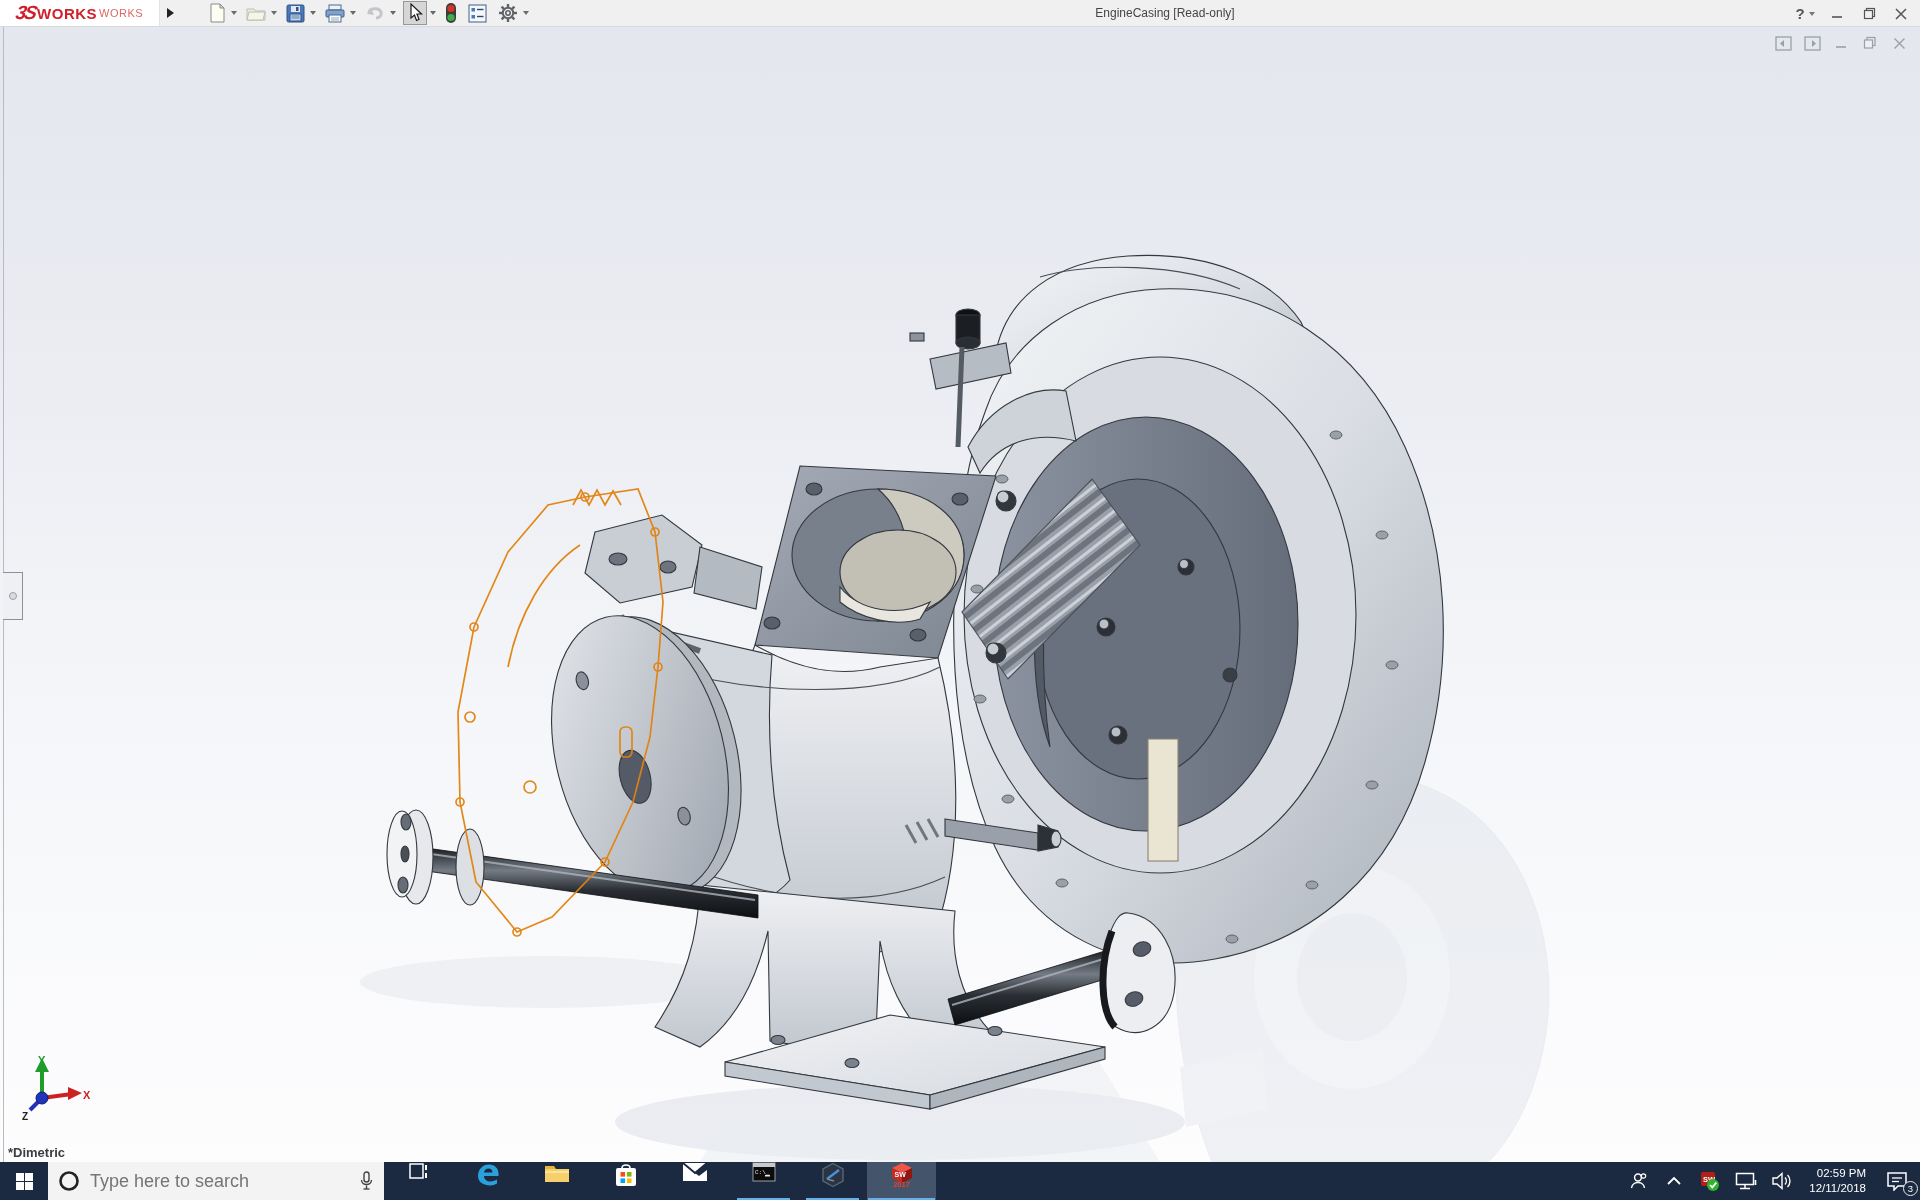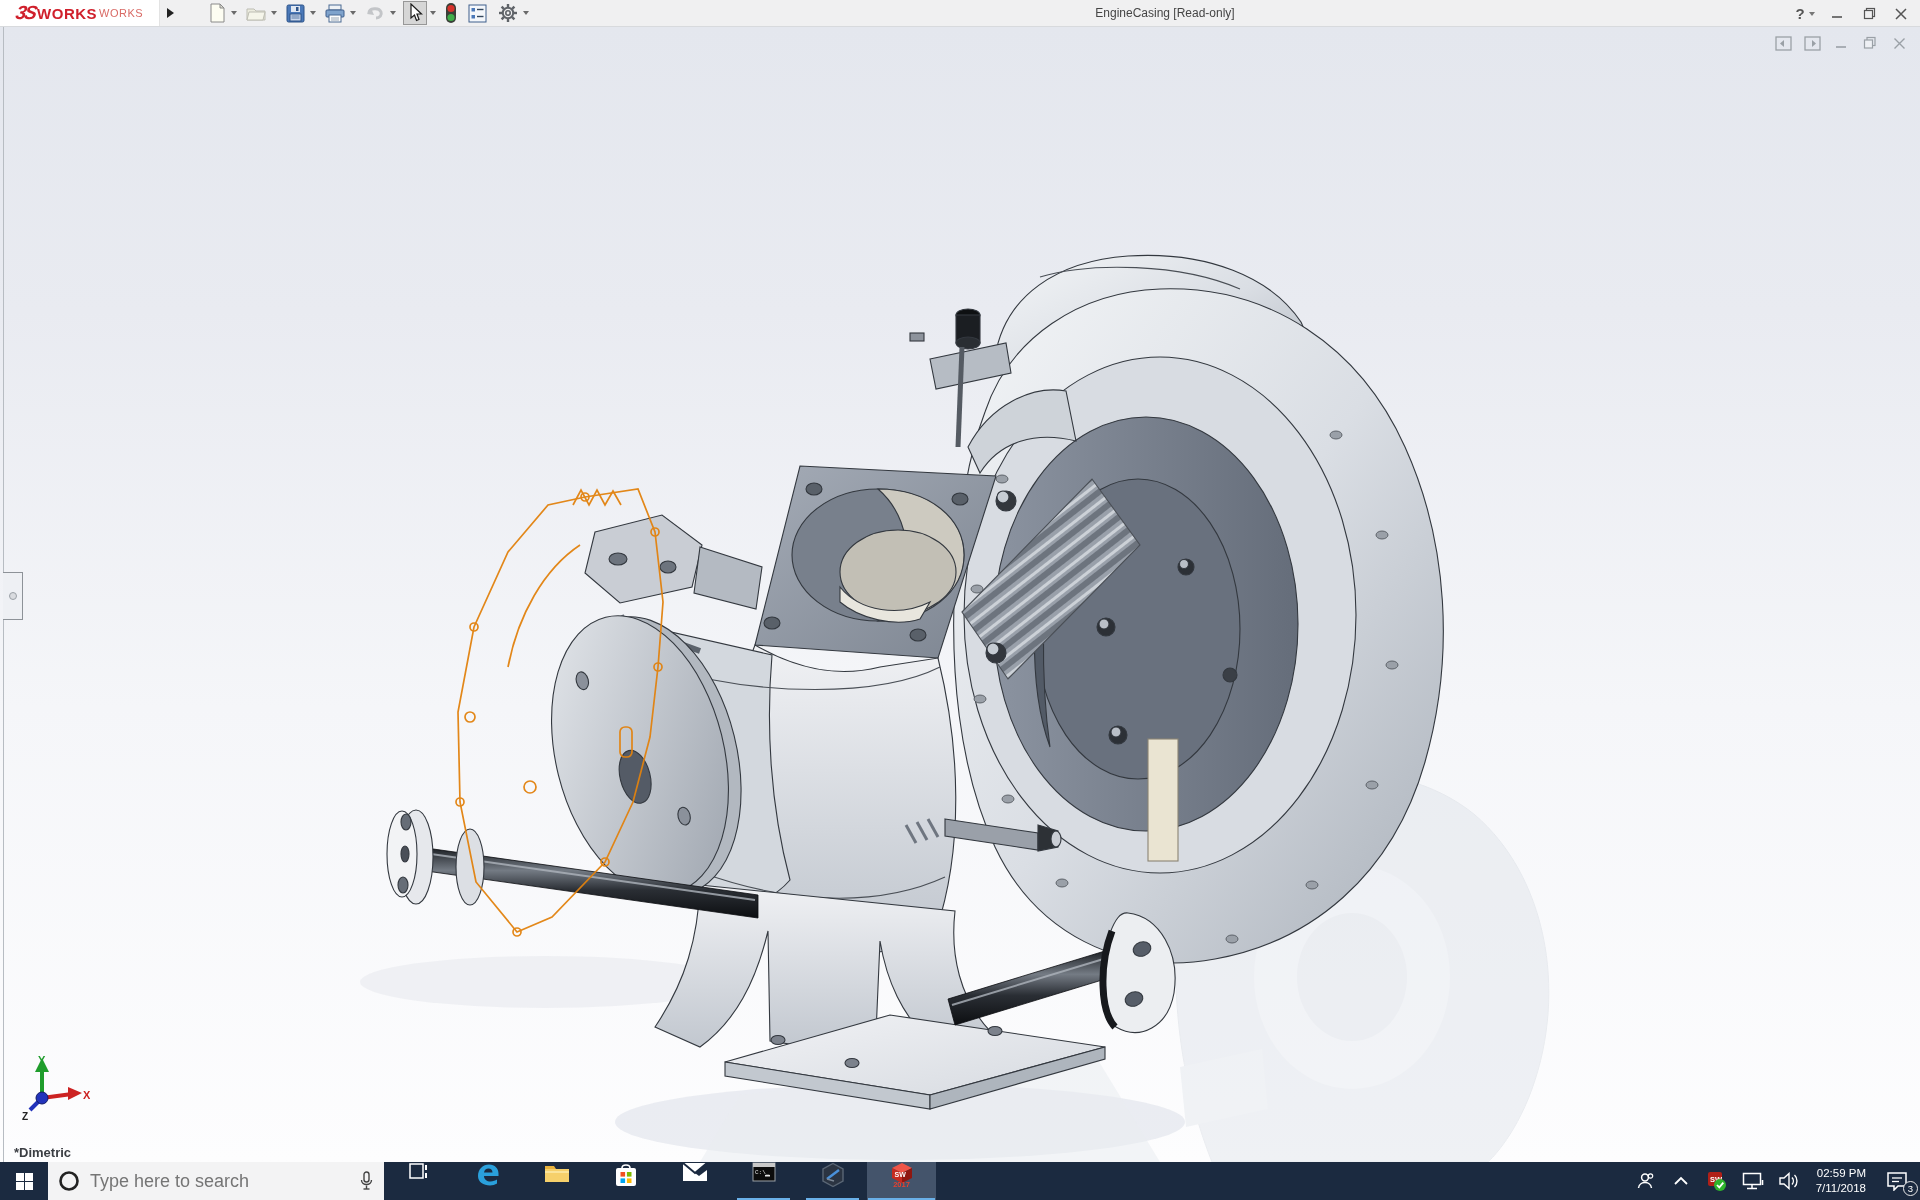--- a/index.html
+++ b/index.html
@@ -26,21 +26,21 @@
   .help-caret { width:0; height:0; border-top:4px solid #777; border-left:3.5px solid transparent; border-right:3.5px solid transparent; margin-left:-3px; }
 
   
   .viewport { position:absolute; top:27px; left:0; width:1920px; height:1135px; background:linear-gradient(to bottom,#e4e7ee 0%, #e9ebf1 25%, #f5f6f9 60%, #fdfdfe 100%); overflow:hidden; }
   .vp-edge-line { position:absolute; left:3px; top:0; bottom:0; width:1px; background:#b7bcc2; }
   .panel-tab { position:absolute; left:3px; top:545px; width:20px; height:48px; background:#eef0f4; border:1px solid #8d9298; border-left:none; display:flex; align-items:center; justify-content:center; cursor:pointer; }
   .panel-tab .dot { width:8px; height:8px; border-radius:50%; border:1px solid #9aa0a6; background:#d9dbdf; }
   .doc-controls { position:absolute; top:8px; right:12px; display:flex; gap:11px; align-items:center; }
   .doc-controls .dctl { width:18px; height:16px; display:flex; align-items:center; justify-content:center; cursor:pointer; }
   .model-svg { position:absolute; inset:0; }
-  .view-label { position:absolute; left:14px; bottom:2px; font-size:13px; font-weight:bold; color:#3a3d42; }
+  .view-label { position:absolute; left:8px; bottom:2px; font-size:13px; font-weight:bold; color:#3a3d42; }
   .triad { position:absolute; left:20px; bottom:38px; }
 
   
   .taskbar { position:absolute; left:0; bottom:0; width:1920px; height:38px; background:#1b2a40; display:flex; align-items:stretch; z-index:50; }
   .tb-start { width:48px; display:flex; align-items:center; justify-content:center; cursor:pointer; }
   .tb-search { width:336px; background:#f3f3f4; display:flex; align-items:center; padding:0 10px; gap:10px; }
   .tb-search input { border:none; outline:none; background:transparent; font-size:18px; color:#444; flex:1; font-family:"Liberation Sans",sans-serif; }
   .tb-apps { display:flex; }
   .tb-app { width:69px; display:flex; align-items:flex-start; justify-content:center; position:relative; cursor:pointer; }
   .tb-app.open::after { content:""; position:absolute; left:8px; right:8px; bottom:0; height:2px; background:#6ab0e8; }
@@ -559,21 +559,21 @@
     </div>
     <div class="tray-ico">
       <svg width="22" height="18" viewBox="0 0 22 18">
           <path d="M2 6 L6 6 L11 1.5 L11 16.5 L6 12 L2 12 Z" fill="none" stroke="#fff" stroke-width="1.4"></path>
           <path d="M14 5.5 C15.8 7.5 15.8 10.5 14 12.5" fill="none" stroke="#fff" stroke-width="1.4"></path>
           <path d="M16.5 3 C19.8 6 19.8 12 16.5 15" fill="none" stroke="#fff" stroke-width="1.4"></path>
         </svg>
     </div>
     <div class="clock">
       <div>02:59 PM</div>
-      <div>7/11/2018</div>
+      <div>12/11/2018</div>
     </div>
     <div class="tray-ico" style="width:34px;">
       <svg width="22" height="20" viewBox="0 0 22 20">
           <path d="M2 2 h18 v13 h-8 l-4 4 l0 -4 h-6 z" fill="none" stroke="#fff" stroke-width="1.5"></path>
           <line x1="6" y1="7" x2="16" y2="7" stroke="#fff" stroke-width="1.3"></line>
           <line x1="6" y1="10.5" x2="13" y2="10.5" stroke="#fff" stroke-width="1.3"></line>
         </svg>
       <span class="badge">3</span>
     </div>
   </div>

